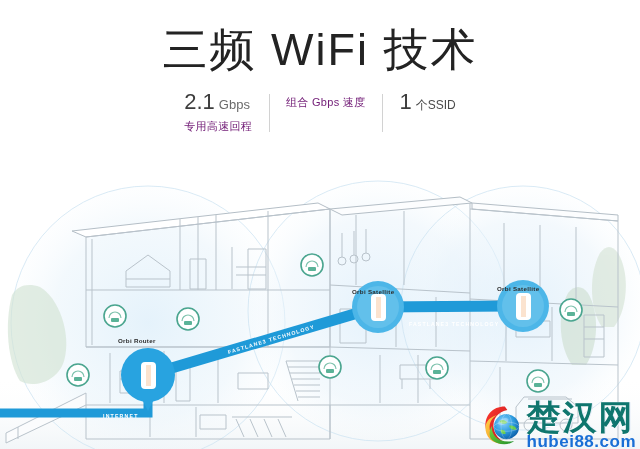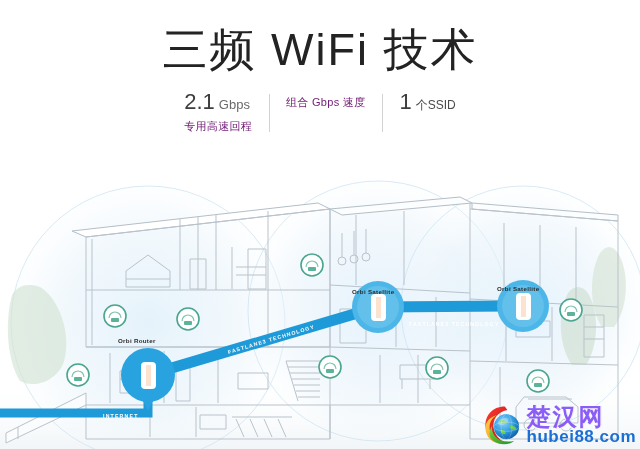--- a/index.html
+++ b/index.html
@@ -148,23 +148,23 @@
     right: 4px;
     bottom: 2px;
     z-index: 40;
     display: flex;
     align-items: center;
     height: 44px;
   }
   .wm-logo { width: 42px; height: 42px; flex: 0 0 auto; }
   .wm-text { margin-left: 2px; line-height: 1; }
   .wm-cn {
-    font-size: 24px;
+    font-size: 34px;
     font-weight: bold;
-    color: #8b5cf6;
+    color: #0f766e;
     letter-spacing: 2px;
     text-shadow: 0 1px 0 #ffffff, 1px 0 0 #dfe9f8;
     font-family: "DejaVu Sans", "Liberation Sans", sans-serif;
   }
   .wm-en {
     font-size: 17px;
     font-weight: bold;
     color: #1a6fd6;
     letter-spacing: .5px;
     margin-top: -1px;

